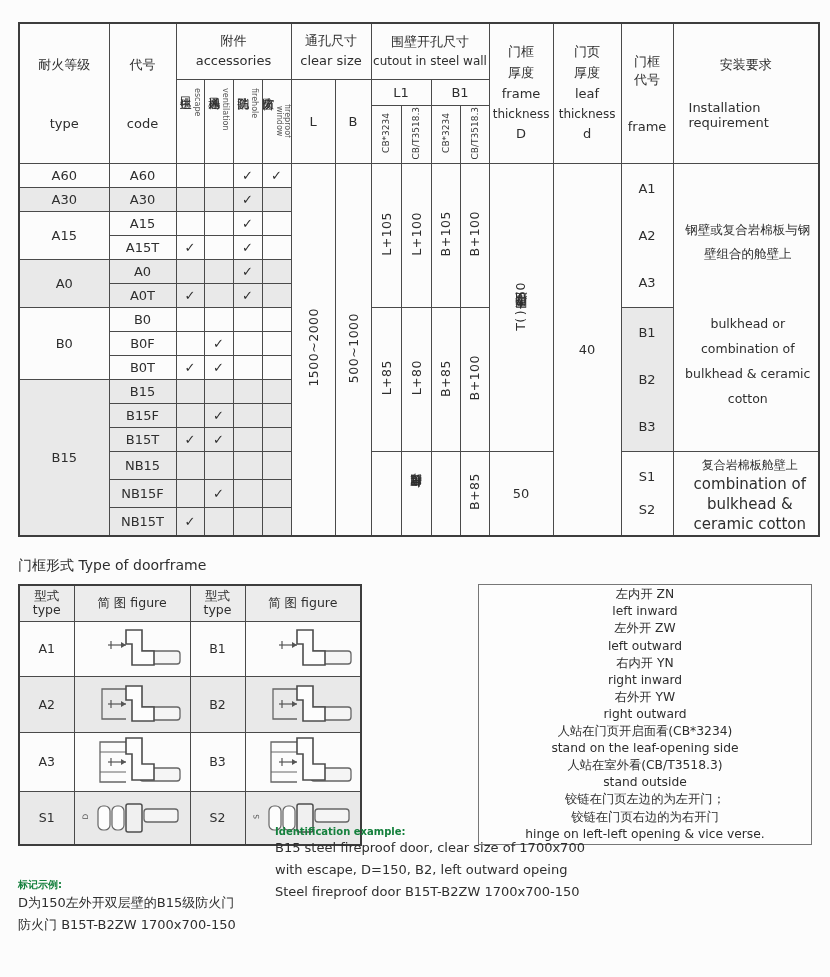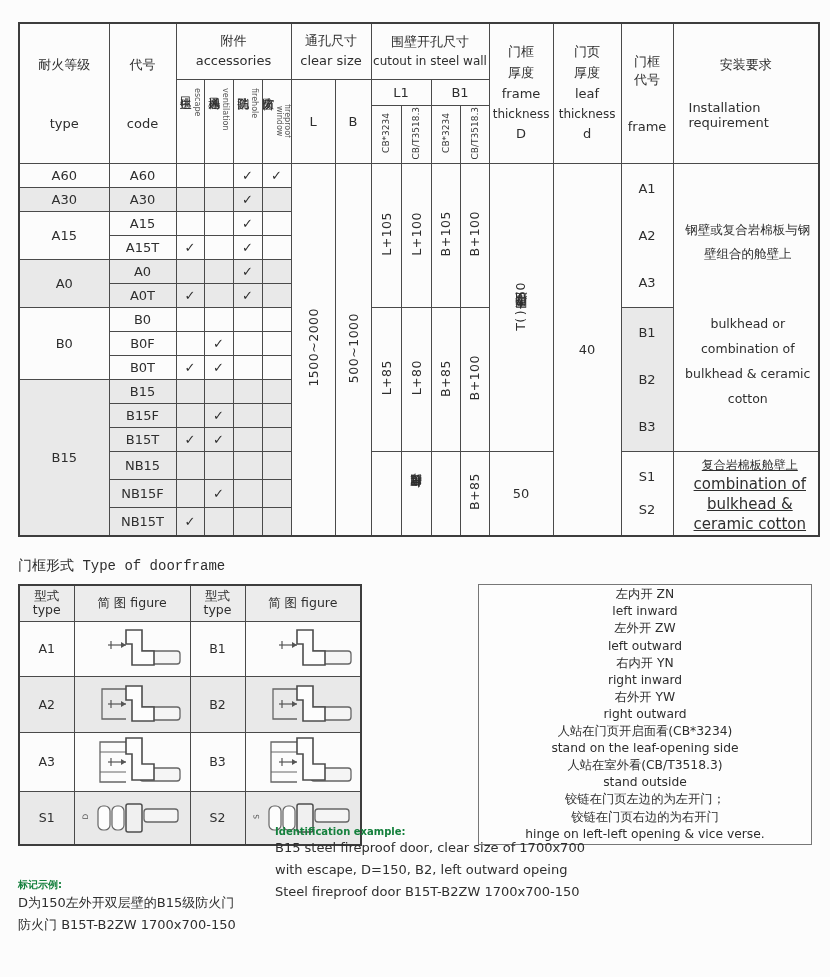--- a/index.html
+++ b/index.html
@@ -19,26 +19,26 @@
   .vt.sm { font-size: 9px; letter-spacing: 0; color: #3a3a3a; }
   .vt.zh { font-size: 11.5px; }
   .accsub { display: flex; justify-content: center; align-items: flex-start; gap: 1px; height: 70px; padding-top: 2px; }
   .vzh { writing-mode: vertical-rl; text-orientation: upright; font-size: 12px; line-height: 1.05; }
   .ven { writing-mode: vertical-rl; font-size: 8px; color: #555; line-height: 1; max-height: 66px; }
   .stack { display: flex; flex-direction: column; justify-content: space-around; height: 140px; }
   .stack-s { display: flex; flex-direction: column; justify-content: space-around; height: 66px; }
   td.install { vertical-align: top; text-align: left; padding: 14px 6px 0 10px; }
   .izh { font-size: 12.5px; line-height: 1.95; margin-bottom: 44px; }
   .ien { font-size: 12.5px; line-height: 2.0; }
-  td.install2 { vertical-align: top; text-align: left; padding: 5px 0 0 8px; text-decoration: underline; }
+  td.install2 { vertical-align: top; text-align: left; padding: 5px 0 0 8px; }
   .izh2 { font-size: 12px; line-height: 1.4; }
   .ien2 { font-size: 15px; line-height: 1.35; }
 
   
-  .df-title { position: absolute; left: 18px; top: 557px; font-size: 14px; color: #2e2e2e; font-family: Liberation Mono, monospace; }
+  .df-title { position: absolute; left: 18px; top: 557px; font-size: 14px; color: #2e2e2e; }
   table.df { position: absolute; left: 18px; top: 584px; width: 342px; border-collapse: collapse; table-layout: fixed; border: 2px solid #3d3d3d; }
   table.df th, table.df td { border: 1px solid #4a4a4a; font-weight: normal; font-size: 12.5px; color: #2e2e2e; text-align: center; vertical-align: middle; }
   table.df thead th { height: 36px; background: #ececec; line-height: 1.15; }
   tr.dfr-1, tr.dfr-3 { background: #e9e9e9; }
   td.figcell { position: relative; }
   .mini { position: absolute; left: 8px; top: 20px; font-size: 7.5px; color: #555; transform: rotate(-90deg); }
 
   
   .open-title { position: absolute; left: 478px; top: 558px; width: 334px; text-align: center; font-size: 13px; color: #2e2e2e; }
   .open-box { position: absolute; left: 478px; top: 584px; width: 334px; height: 261px; border: 1px solid #777; background: #fdfdfd; display: flex; flex-direction: column; justify-content: center; }

